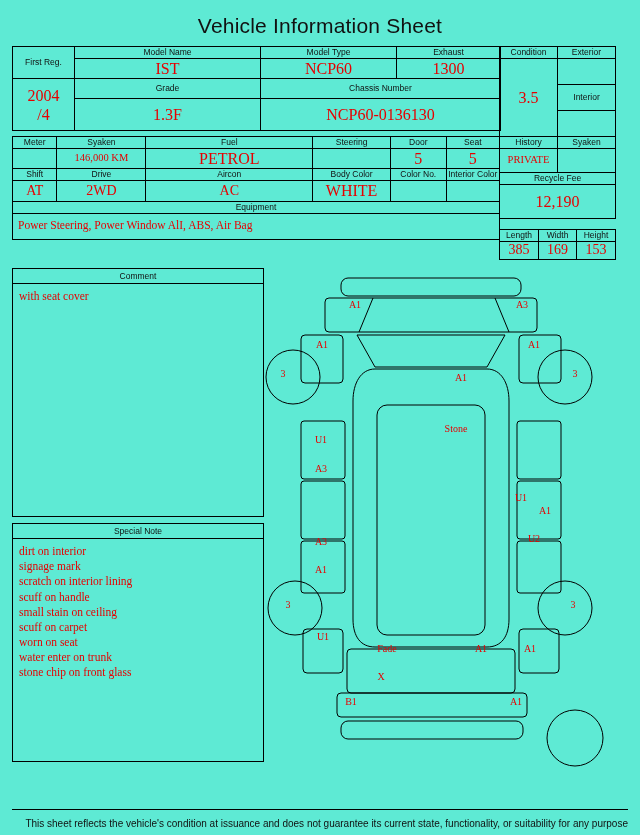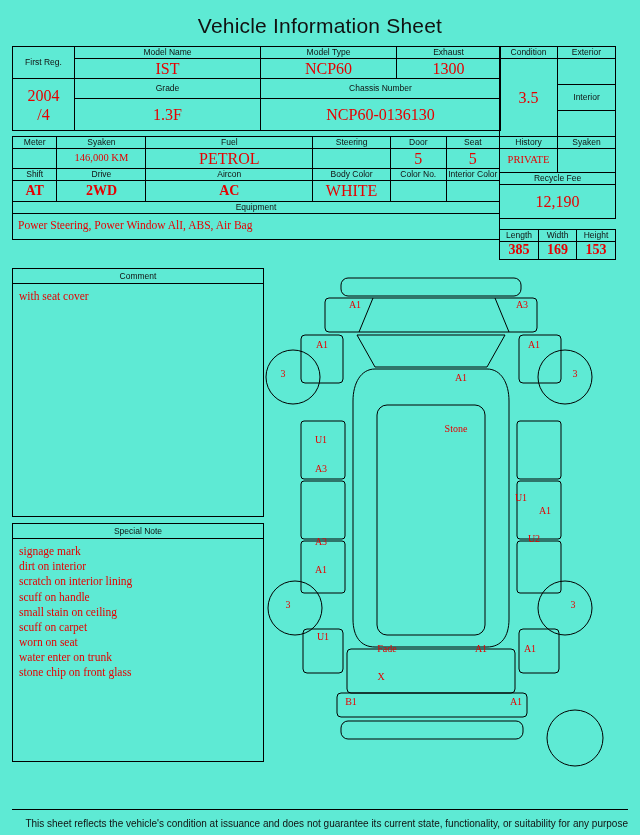--- a/index.html
+++ b/index.html
@@ -41,21 +41,21 @@
   }
   .val {
     font-size: 16px;
     color: #e60000;
     line-height: 1.2;
     padding: 3px 2px;
     font-family: "Liberation Serif", serif;
   }
   .val.small { font-size: 12px; }
   .val.tiny { font-size: 10.5px; }
-  .val.med { font-size: 14px; font-weight: bold; }
+  .val.med { font-size: 14px; }
   .val.left { text-align: left; padding-left: 5px; }
 
   
   .topwrap {
     display: flex;
     margin: 0 12px;
     align-items: flex-start;
   }
   .leftcols { width: 488px; }
   .rightcols { width: 116px; margin-left: -1px; }
@@ -285,22 +285,22 @@
     <div class="notescol">
 
       <div class="notebox" id="comment-box">
         <div class="note-hd">Comment</div>
         <div class="note-body">with seat cover</div>
       </div>
 
       <div class="notebox" id="special-box">
         <div class="note-hd">Special Note</div>
         <div class="note-body">
+            <div>dirt on interior</div>
             <div>signage mark</div>
-            <div>dirt on interior</div>
             <div>scratch on interior lining</div>
             <div>scuff on handle</div>
             <div>small stain on ceiling</div>
             <div>scuff on carpet</div>
             <div>worn on seat</div>
             <div>water enter on trunk</div>
             <div>stone chip on front glass</div>
           </div>
       </div>
 

